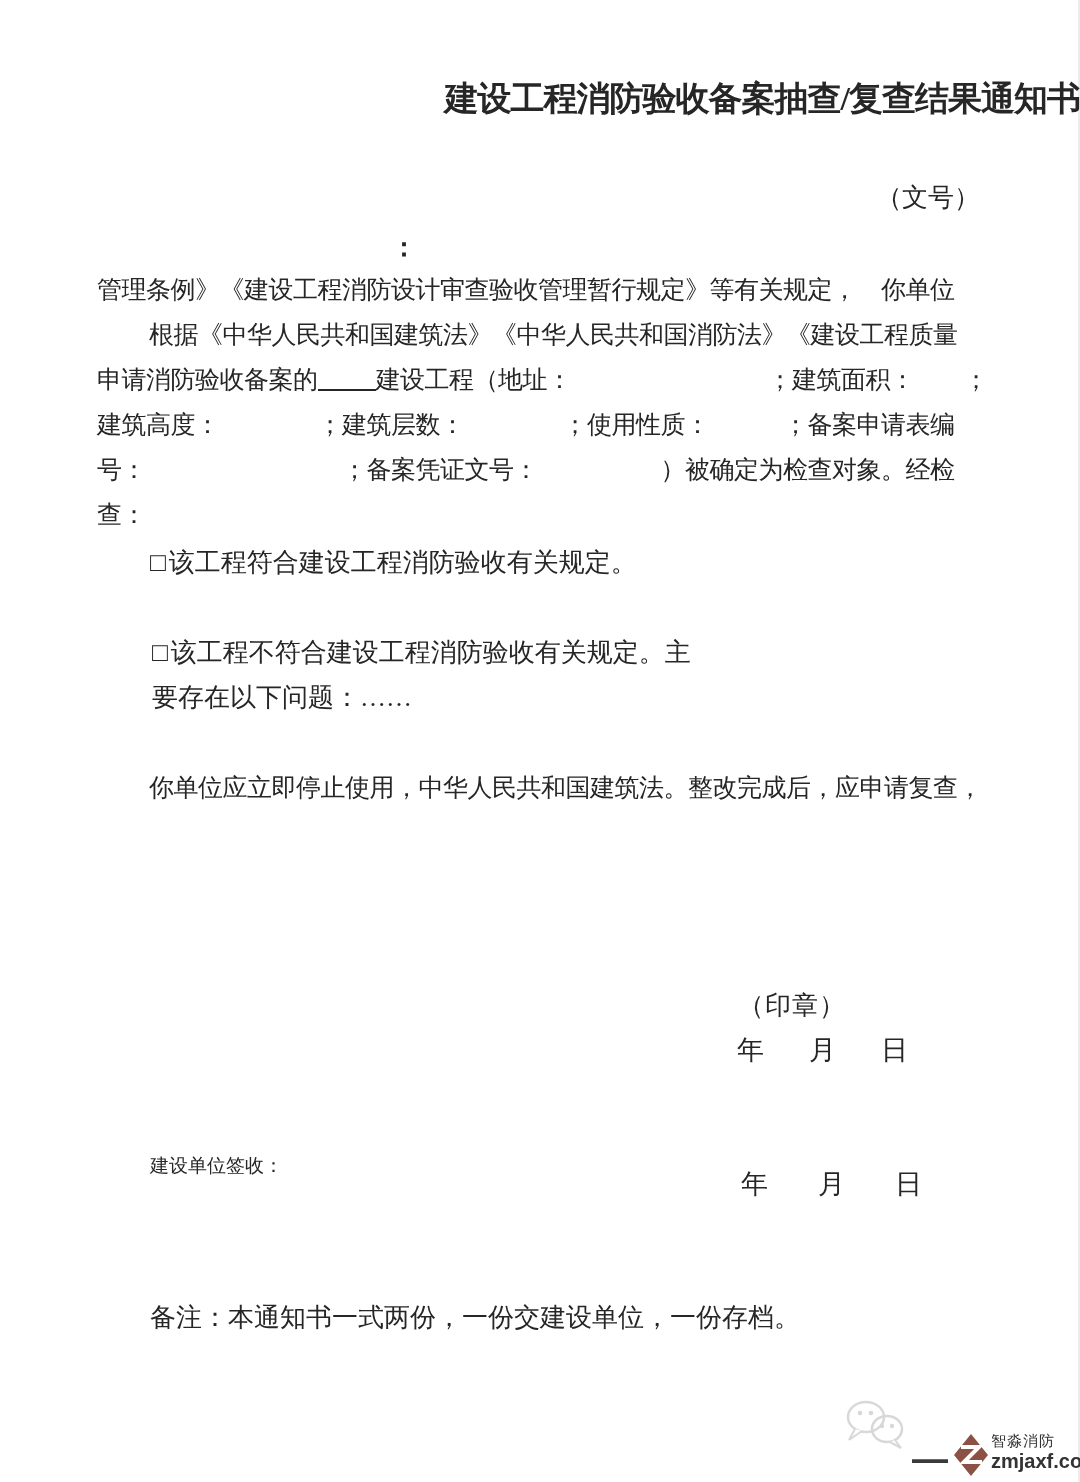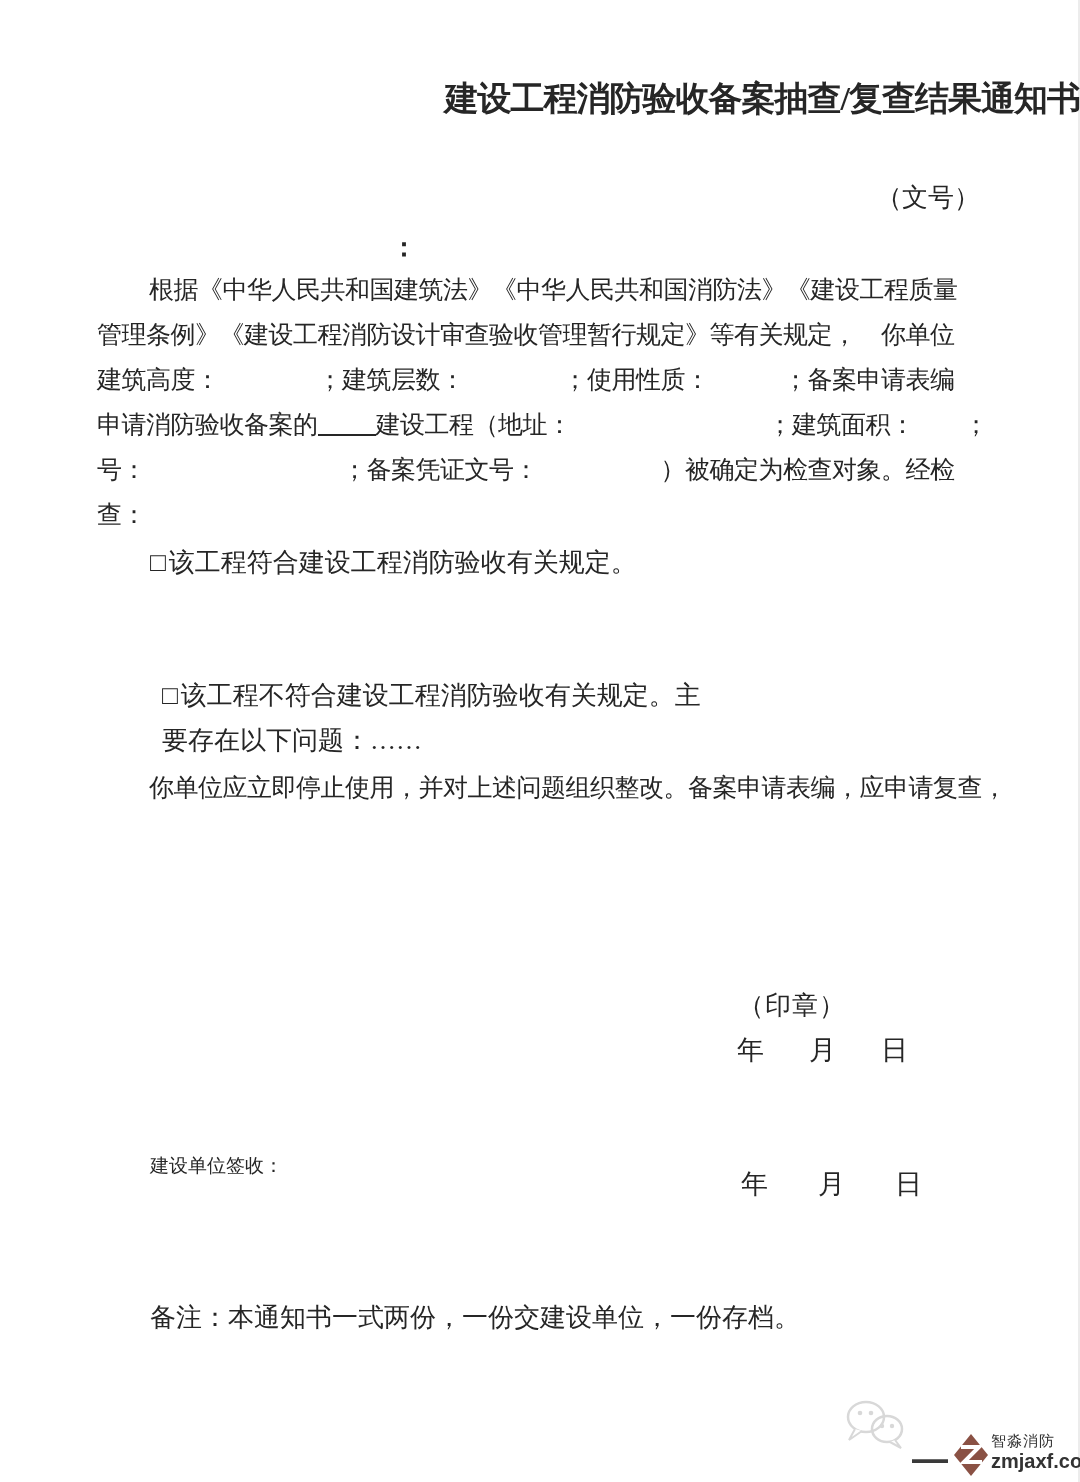--- a/index.html
+++ b/index.html
@@ -20,21 +20,21 @@
   .doc-number{position:absolute;top:180px;left:876px;font-size:26px;white-space:nowrap;}
   .addressee{position:absolute;top:230px;left:391px;font-size:26px;font-weight:bold;}
   .intro{position:absolute;top:267px;left:97px;width:930px;font-size:25px;letter-spacing:-0.5px;}
   .intro .ln{line-height:45px;height:45px;white-space:nowrap;}
   .intro .ln.indent{padding-left:52px;}
   .blank-line{
     display:inline-block;width:58px;height:0.9em;
     border-bottom:2px solid #262626;transform:translateY(3px);
   }
   .opt1{position:absolute;top:545px;left:150px;font-size:26px;white-space:nowrap;}
-  .opt2{position:absolute;top:630px;left:162px;font-size:26px;margin-top:43px;}
+  .opt2{position:absolute;top:630px;left:152px;font-size:26px;}
   .opt2 .ln{line-height:45px;height:45px;white-space:nowrap;}
   .checkbox{margin-right:3px;}
   .rectify{position:absolute;top:765px;left:97px;width:930px;font-size:25px;letter-spacing:-0.5px;}
   .rectify .ln{line-height:45px;height:45px;white-space:nowrap;}
   .rectify .ln.indent{padding-left:52px;}
   .seal{position:absolute;top:988px;left:738px;font-size:26px;letter-spacing:1px;white-space:nowrap;}
   .daterow{position:absolute;font-size:27px;display:flex;white-space:nowrap;}
   .daterow-1{top:1032px;left:737px;gap:45px;}
   .daterow-2{top:1166px;left:741px;gap:50px;}
   .sign-label{position:absolute;top:1153px;left:150px;font-size:19px;white-space:nowrap;}
@@ -68,37 +68,37 @@
 <div class="page">
   <div class="edge"></div>
 
   <div class="title">建设工程消防验收备案抽查/复查结果通知书</div>
 
   <div class="doc-number">（文号）</div>
 
   <div class="addressee">：</div>
 
   <div class="intro">
+    <div class="ln">管理条例》《建设工程消防设计审查验收管理暂行规定》等有关规定，　你单位</div>
     <div class="ln indent">根据《中华人民共和国建筑法》《中华人民共和国消防法》《建设工程质量</div>
-    <div class="ln">管理条例》《建设工程消防设计审查验收管理暂行规定》等有关规定，　你单位</div>
+    <div class="ln"><span>申请消防验收备案的</span><span class="blank-line"></span><span>建设工程（地址：　　　　　　　　；建筑面积：　　；</span></div>
     <div class="ln">建筑高度：　　　　；建筑层数：　　　　；使用性质：　　　；备案申请表编</div>
-    <div class="ln"><span>申请消防验收备案的</span><span class="blank-line"></span><span>建设工程（地址：　　　　　　　　；建筑面积：　　；</span></div>
     <div class="ln">号：　　　　　　　　；备案凭证文号：　　　　　）被确定为检查对象。经检</div>
     <div class="ln">查：</div>
   </div>
 
   <div class="opt1"><span class="checkbox">□</span><span>该工程符合建设工程消防验收有关规定。</span></div>
 
   <div class="opt2">
     <div class="ln"><span class="checkbox">□</span><span>该工程不符合建设工程消防验收有关规定。主</span></div>
     <div class="ln">要存在以下问题：……</div>
   </div>
 
   <div class="rectify">
-    <div class="ln indent">你单位应立即停止使用，并对上述问题组织整改。备案申请表编，应申请复查，</div>
+    <div class="ln indent">你单位应立即停止使用，中华人民共和国建筑法。整改完成后，应申请复查，</div>
   </div>
 
   <div class="seal">（印章）</div>
 
   <div class="daterow daterow-1">
     <span>年</span>
     <span>月</span>
     <span>日</span>
   </div>
 

